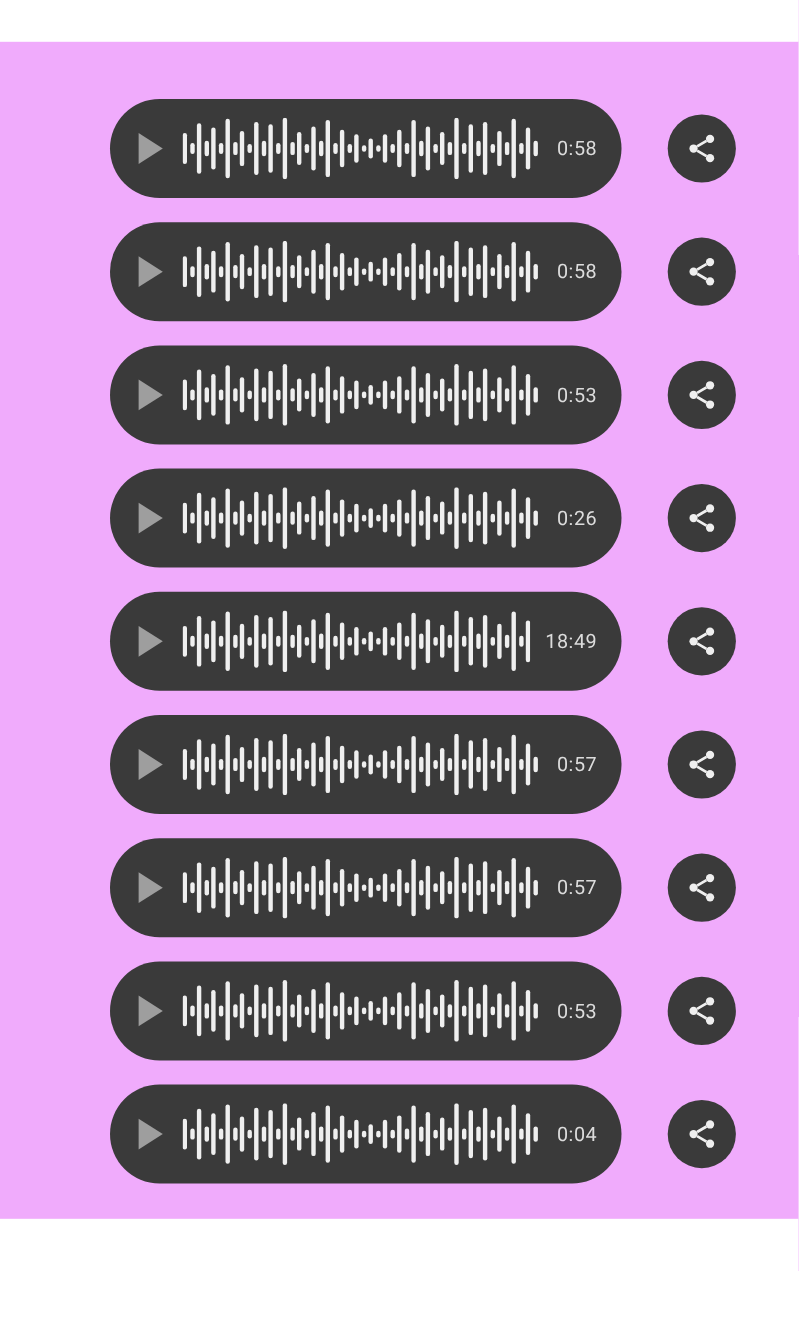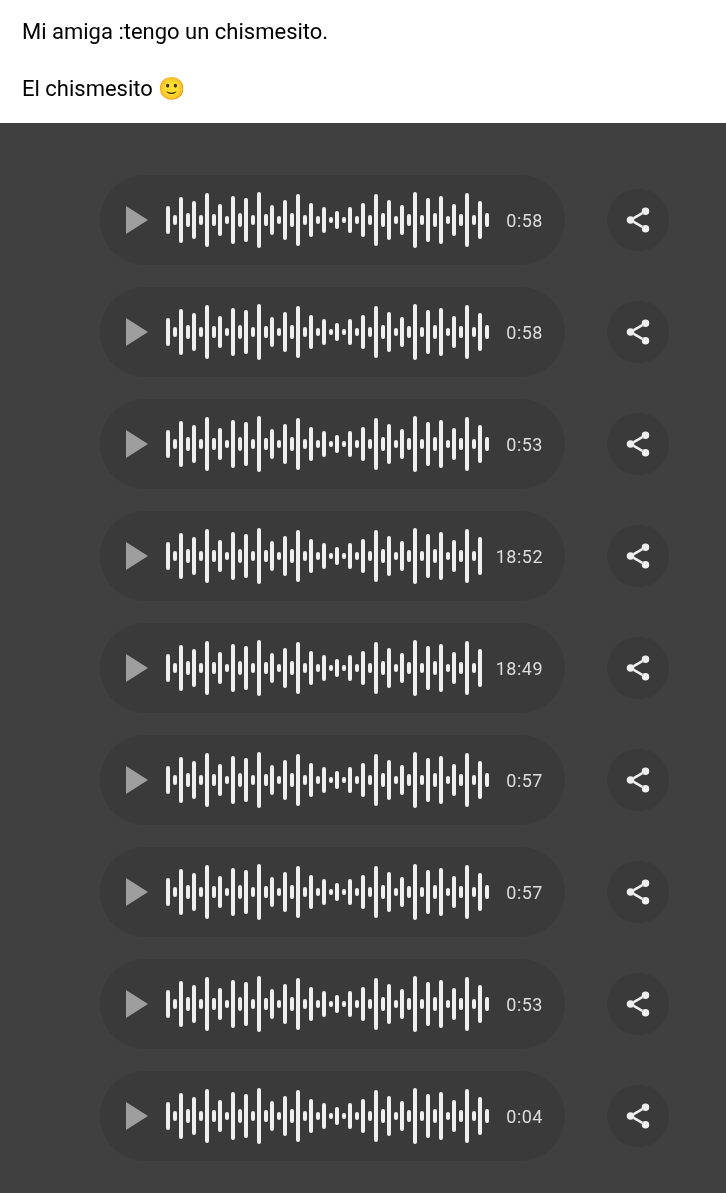--- a/index.html
+++ b/index.html
@@ -15,21 +15,21 @@
       background: #fff;
     }
     .caption-line {
       font-size: 22px;
       line-height: 1.3;
       color: #000;
     }
     .caption-line.second { margin-top: 28px; }
     .emoji { font-size: 22px; }
     .audio-area {
-      background: #404040;
+      background: #f0abfc;
       padding: 52px 0 0 0;
       height: calc(1200px - 130px);
     }
     .audio-row {
       display: flex;
       align-items: center;
       padding: 0 30px 0 100px;
       margin-bottom: 22px;
     }
     .audio-pill {
@@ -81,24 +81,20 @@
       display: flex;
       align-items: center;
       justify-content: center;
     }
     .share-svg { width: 30px; height: 30px; }
   </style>
 </head>
 <body>
 
 <div class="caption">
-  <div class="caption-line">Mi amiga :tengo un chismesito.</div>
-  <div class="caption-line second">
-    <span>El chismesito </span><span class="emoji">🙂</span>
-  </div>
 </div>
 
 <div class="audio-area">
     <div class="audio-row">
       <div class="audio-pill">
         <div class="play-btn"></div>
         <div class="waveform">
           <span style="height: 28px;"></span>
           <span style="height: 10px;"></span>
           <span style="height: 46px;"></span>
@@ -341,21 +337,21 @@
           <span style="height: 14px;"></span>
           <span style="height: 48px;"></span>
           <span style="height: 8px;"></span>
           <span style="height: 32px;"></span>
           <span style="height: 12px;"></span>
           <span style="height: 54px;"></span>
           <span style="height: 10px;"></span>
           <span style="height: 38px;"></span>
           <span style="height: 14px;"></span>
         </div>
-        <div class="duration">18:52</div>
+        <div class="duration">0:26</div>
       </div>
       <div class="share-btn">
         <svg class="share-svg" viewBox="0 0 24 24" fill="#efefef">
           <circle cx="18" cy="5" r="3"></circle>
           <circle cx="6" cy="12" r="3"></circle>
           <circle cx="18" cy="19" r="3"></circle>
           <path d="M8.6 13.5l6.8 4M15.4 6.5l-6.8 4" stroke="#efefef" stroke-width="2"></path>
         </svg>
       </div>
     </div>

